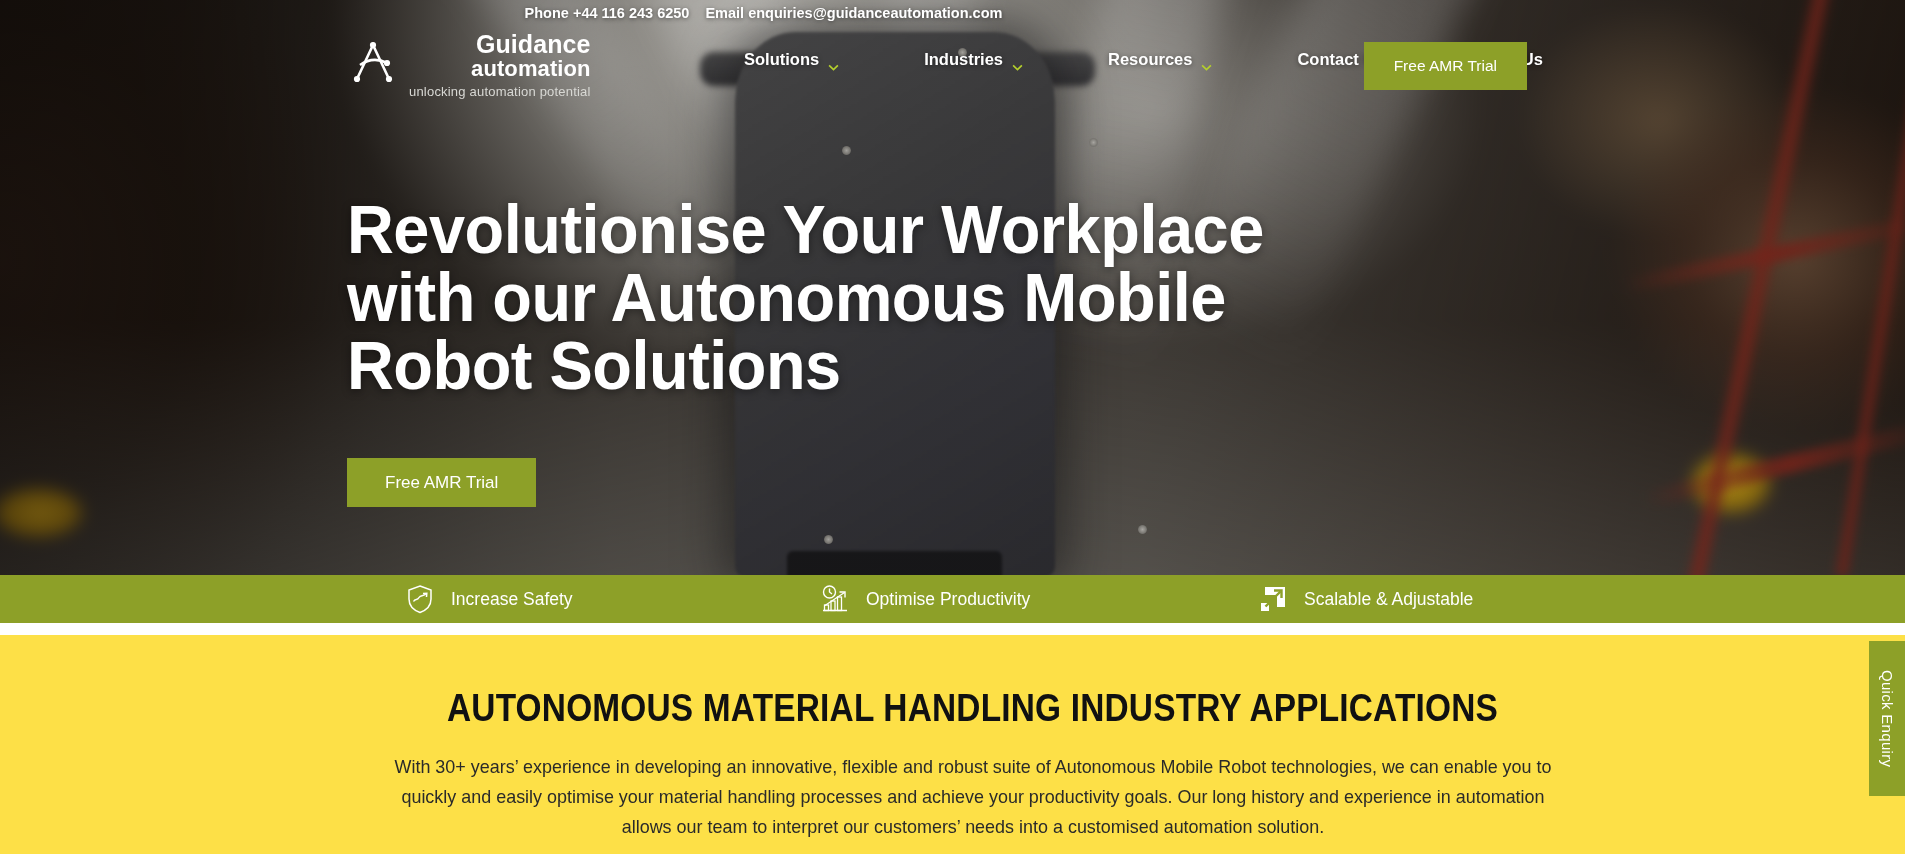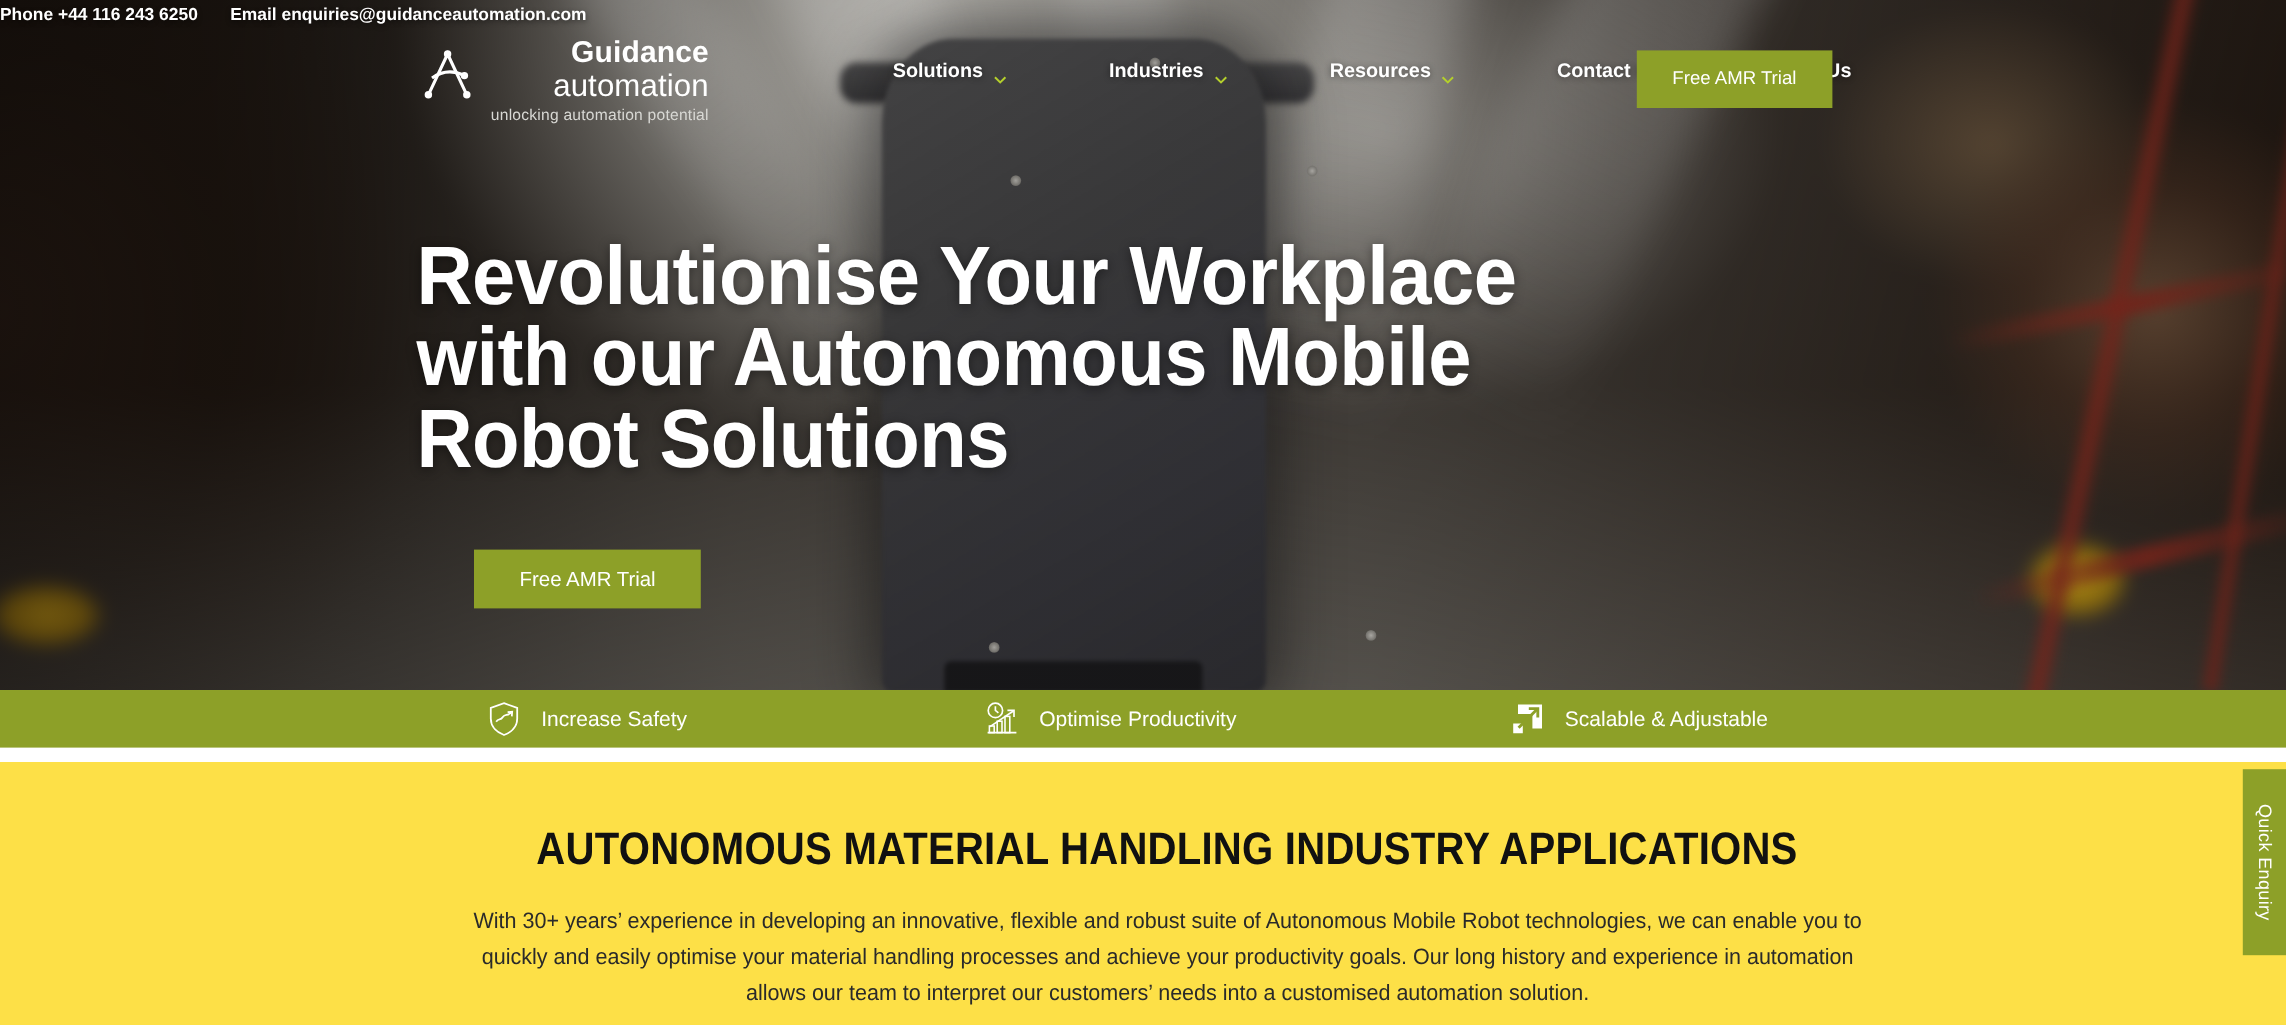--- a/index.html
+++ b/index.html
@@ -147,34 +147,33 @@
     display: inline-block;
     background: #8da028;
     color: #ffffff;
     font-size: 17px;
     font-weight: normal;
     padding: 16px 38px;
     border: none;
     cursor: pointer;
     font-family: "Liberation Sans", sans-serif;
     line-height: 1;
-    margin-left: 48px;
   }
   .hero-cta { margin-top: 58px; }
 
   
   .topbar {
     position: absolute;
     top: 0; left: 0;
     width: 1905px;
     height: 26px;
     display: flex;
-    justify-content: flex-start;
-    align-items: center;
-    gap: 27px;
+    justify-content: center;
+    align-items: center;
+    gap: 16px;
     padding-right: 378px;
     z-index: 20;
   }
   .topbar-link {
     color: #ffffff;
     font-size: 14.5px;
     font-weight: bold;
     text-decoration: none;
     white-space: nowrap;
     text-shadow: 0 1px 4px rgba(0,0,0,0.5);
@@ -198,21 +197,21 @@
     align-items: flex-start;
     gap: 10px;
     text-decoration: none;
   }
   .logo-mark { width: 52px; height: 52px; flex: none; margin-top: 3px; }
   .logo-text { display: flex; flex-direction: column; line-height: 1; align-items: flex-end; }
   .logo-l1 {
     color: #ffffff; font-size: 25px; font-weight: bold; letter-spacing: 0.1px;
   }
   .logo-l2 {
-    color: #ffffff; font-size: 26px; font-weight: normal; margin-top: 1px; letter-spacing: 0.1px;
+    color: #ffffff; font-size: 22px; font-weight: bold; margin-top: 1px; letter-spacing: 0.1px;
   }
   .logo-l3 {
     color: #d8d8d4; font-size: 13px; margin-top: 5px; letter-spacing: 0.2px;
   }
 
   .nav {
     position: absolute;
     left: 700px;
     top: 24px;
     display: flex;

